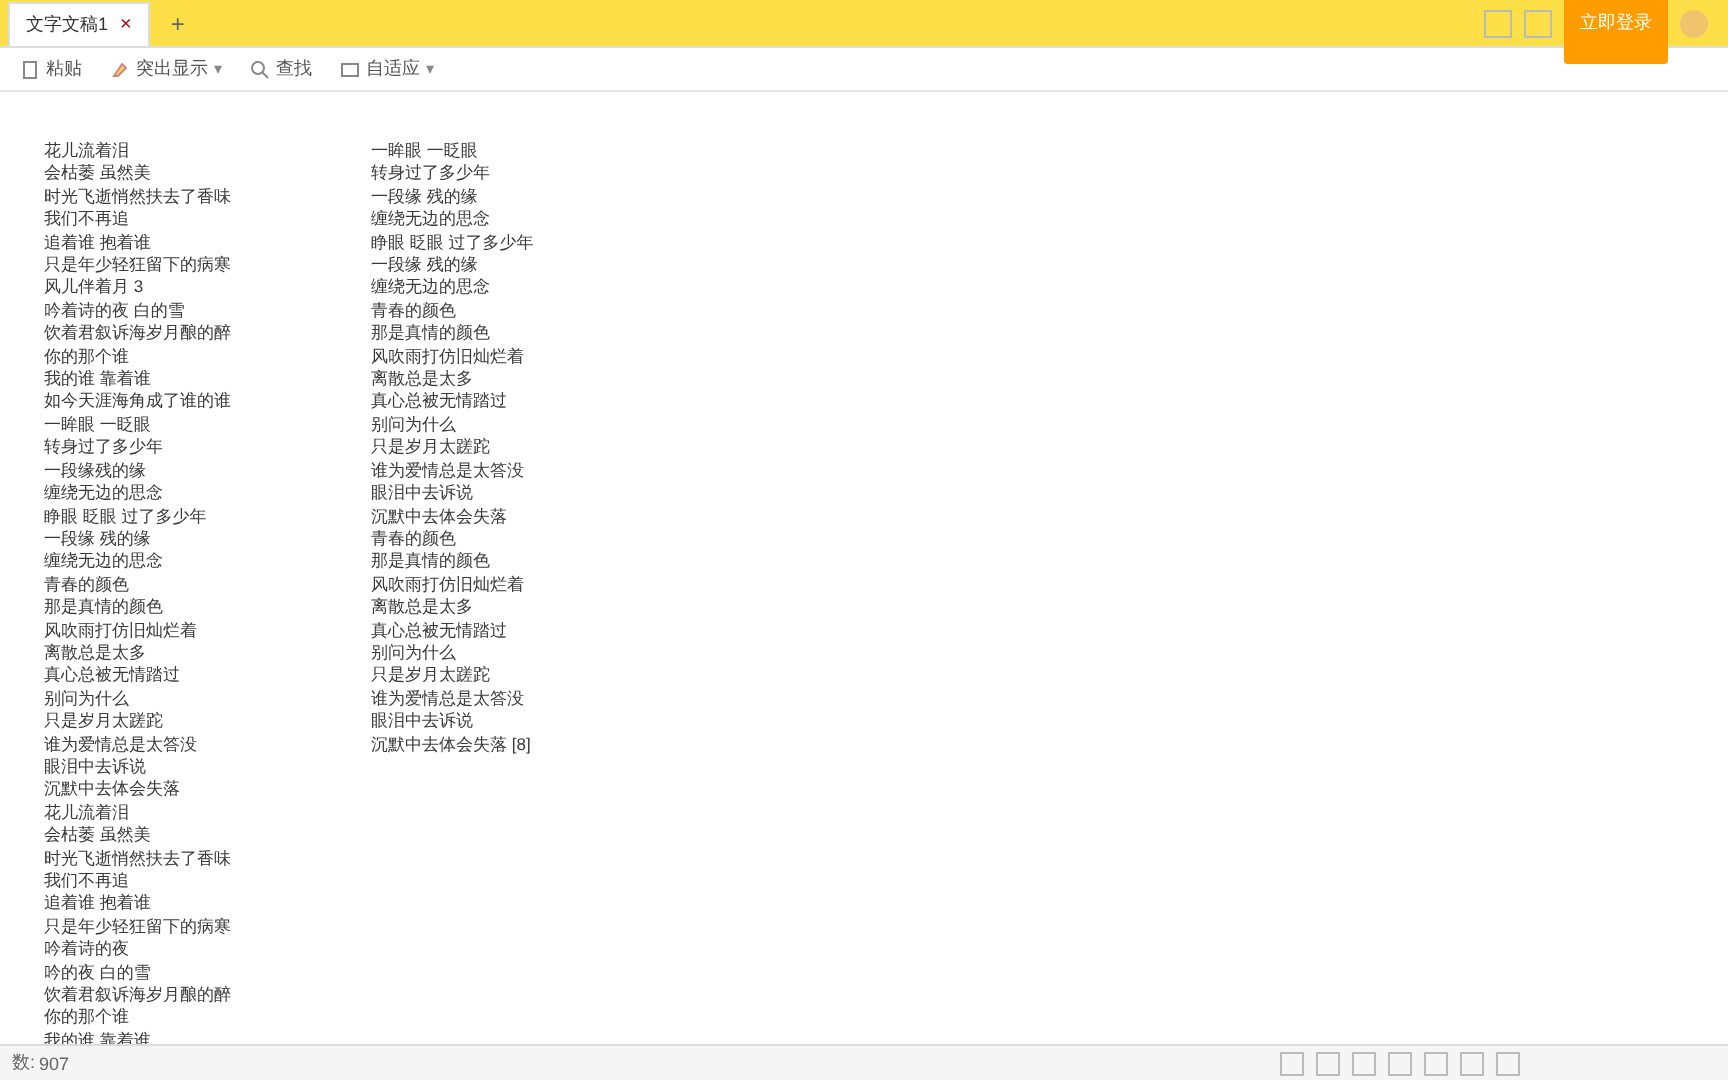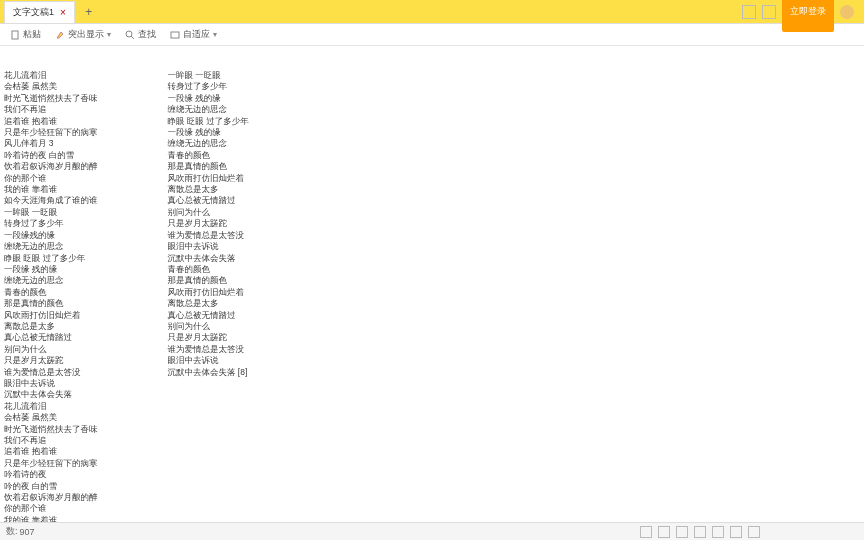--- a/index.html
+++ b/index.html
@@ -8,21 +8,21 @@
 .tab { height: 22px; display: flex; align-items: center; padding: 0 8px; gap: 6px; background: #fff; border-top: 1px solid #ddd; border-left: 1px solid #ddd; border-right: 1px solid #ddd; font-size: 9px; color: #333; }
 .tab-close { color: #b00; font-size: 10px; cursor: pointer; }
 .tab-add { margin-left: 4px; width: 20px; text-align: center; font-size: 12px; color: #666; cursor: pointer; }
 .tabbar-right { margin-left: auto; display: flex; align-items: center; gap: 6px; padding-right: 6px; }
 .tbr-icon { width: 14px; height: 14px; display: inline-block; border: 1px solid #bbb; }
 .login-btn { background: #ff9c00; color: #fff; padding: 14px 8px; border-radius: 2px; font-size: 9px; cursor: pointer; }
 .avatar { width: 14px; height: 14px; border-radius: 50%; background: #f0c36d; display: inline-block; }
 .toolbar { height: 22px; border-bottom: 1px solid #e5e5e5; display: flex; align-items: center; padding: 0 10px; gap: 14px; background: #fff; }
 .tool { display: flex; align-items: center; gap: 3px; font-size: 9px; color: #555; cursor: pointer; }
 .tool-icon { width: 10px; height: 10px; display: inline-block; }
-.content { position: absolute; top: 46px; left: 0; right: 0; bottom: 18px; overflow: hidden; padding: 24px 10px 10px 4px; }
+.content { position: absolute; top: 46px; left: 0; right: 0; bottom: 18px; overflow: hidden; padding: 24px 10px 10px 22px; }
 .columns { display: flex; gap: 70px; }
 .col { display: flex; flex-direction: column; gap: 1px; }
 .line { font-size: 8.5px; color: #3a3a3a; line-height: 10.4px; white-space: nowrap; }
 .statusbar { position: absolute; bottom: 0; left: 0; right: 0; height: 18px; background: #f5f5f5; border-top: 1px solid #ddd; display: flex; align-items: center; padding: 0 6px; font-size: 9px; color: #666; }
 .statusbar .right { margin-left: auto; display: flex; align-items: center; gap: 6px; }
 .sb-icon { width: 12px; height: 12px; display: inline-block; border: 1px solid #bbb; }
 .zoom { display: flex; align-items: center; gap: 4px; margin-top: 39px; }
 </style>
 </head>
 <body>

